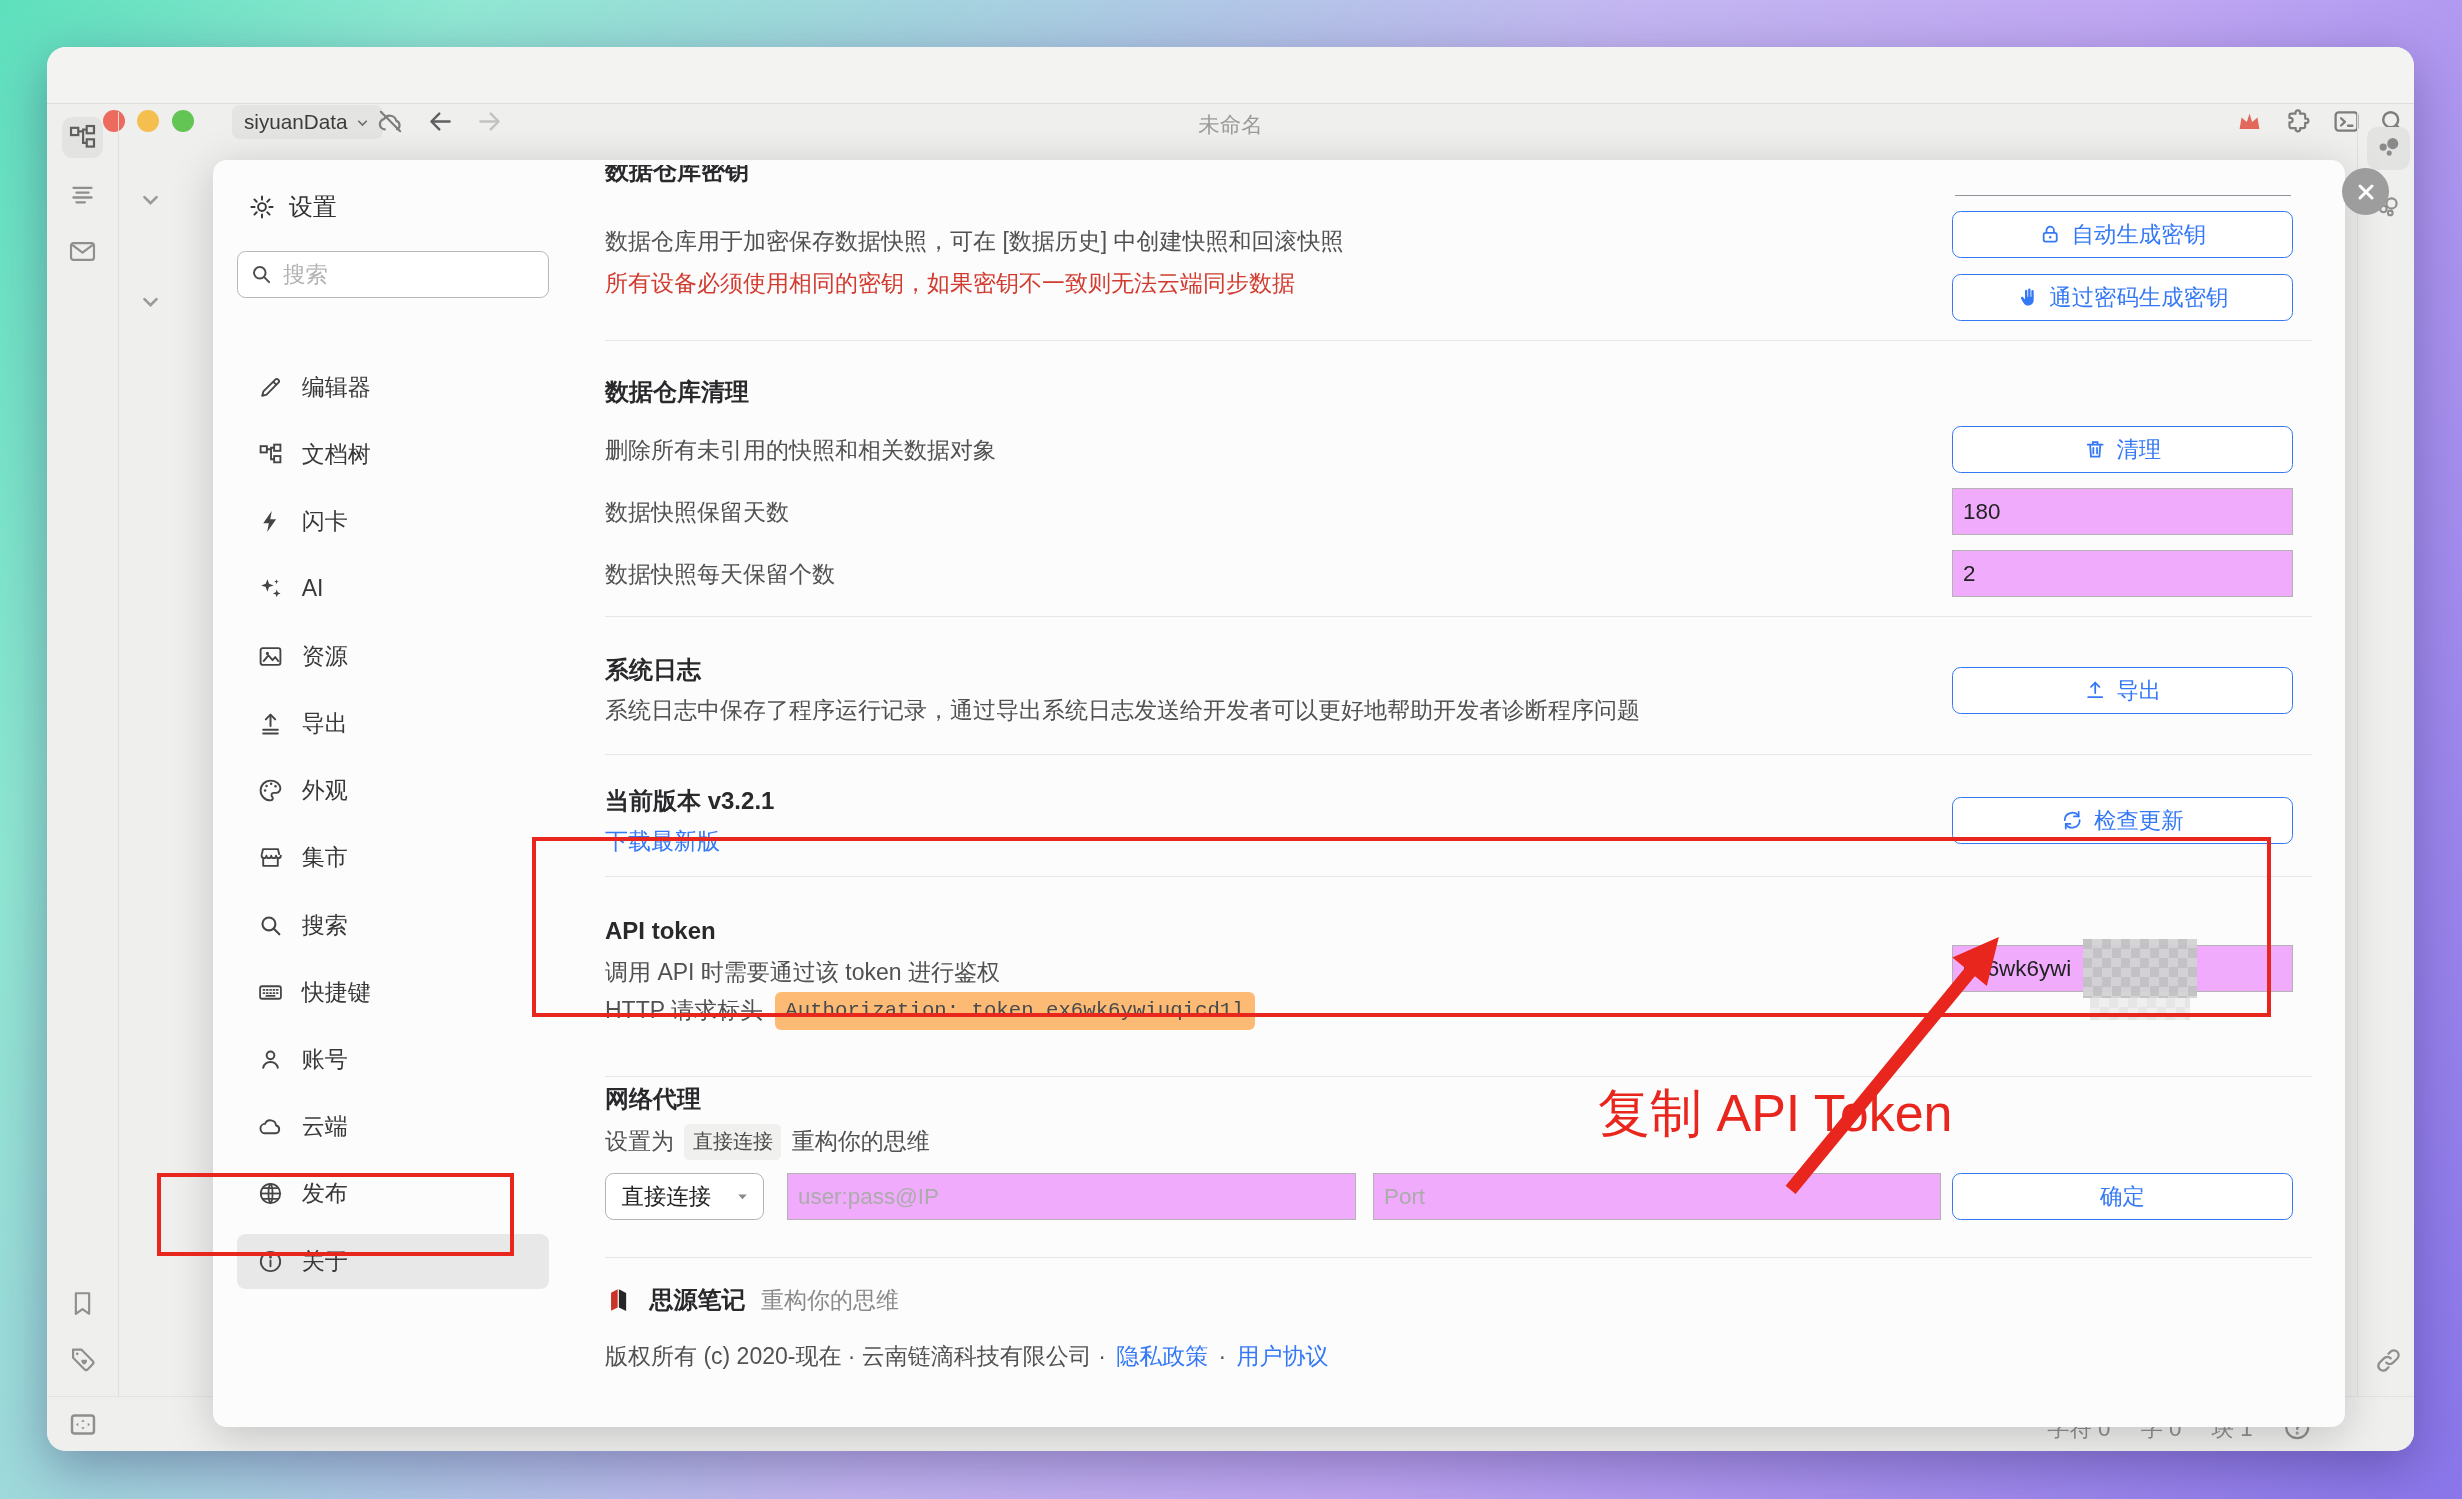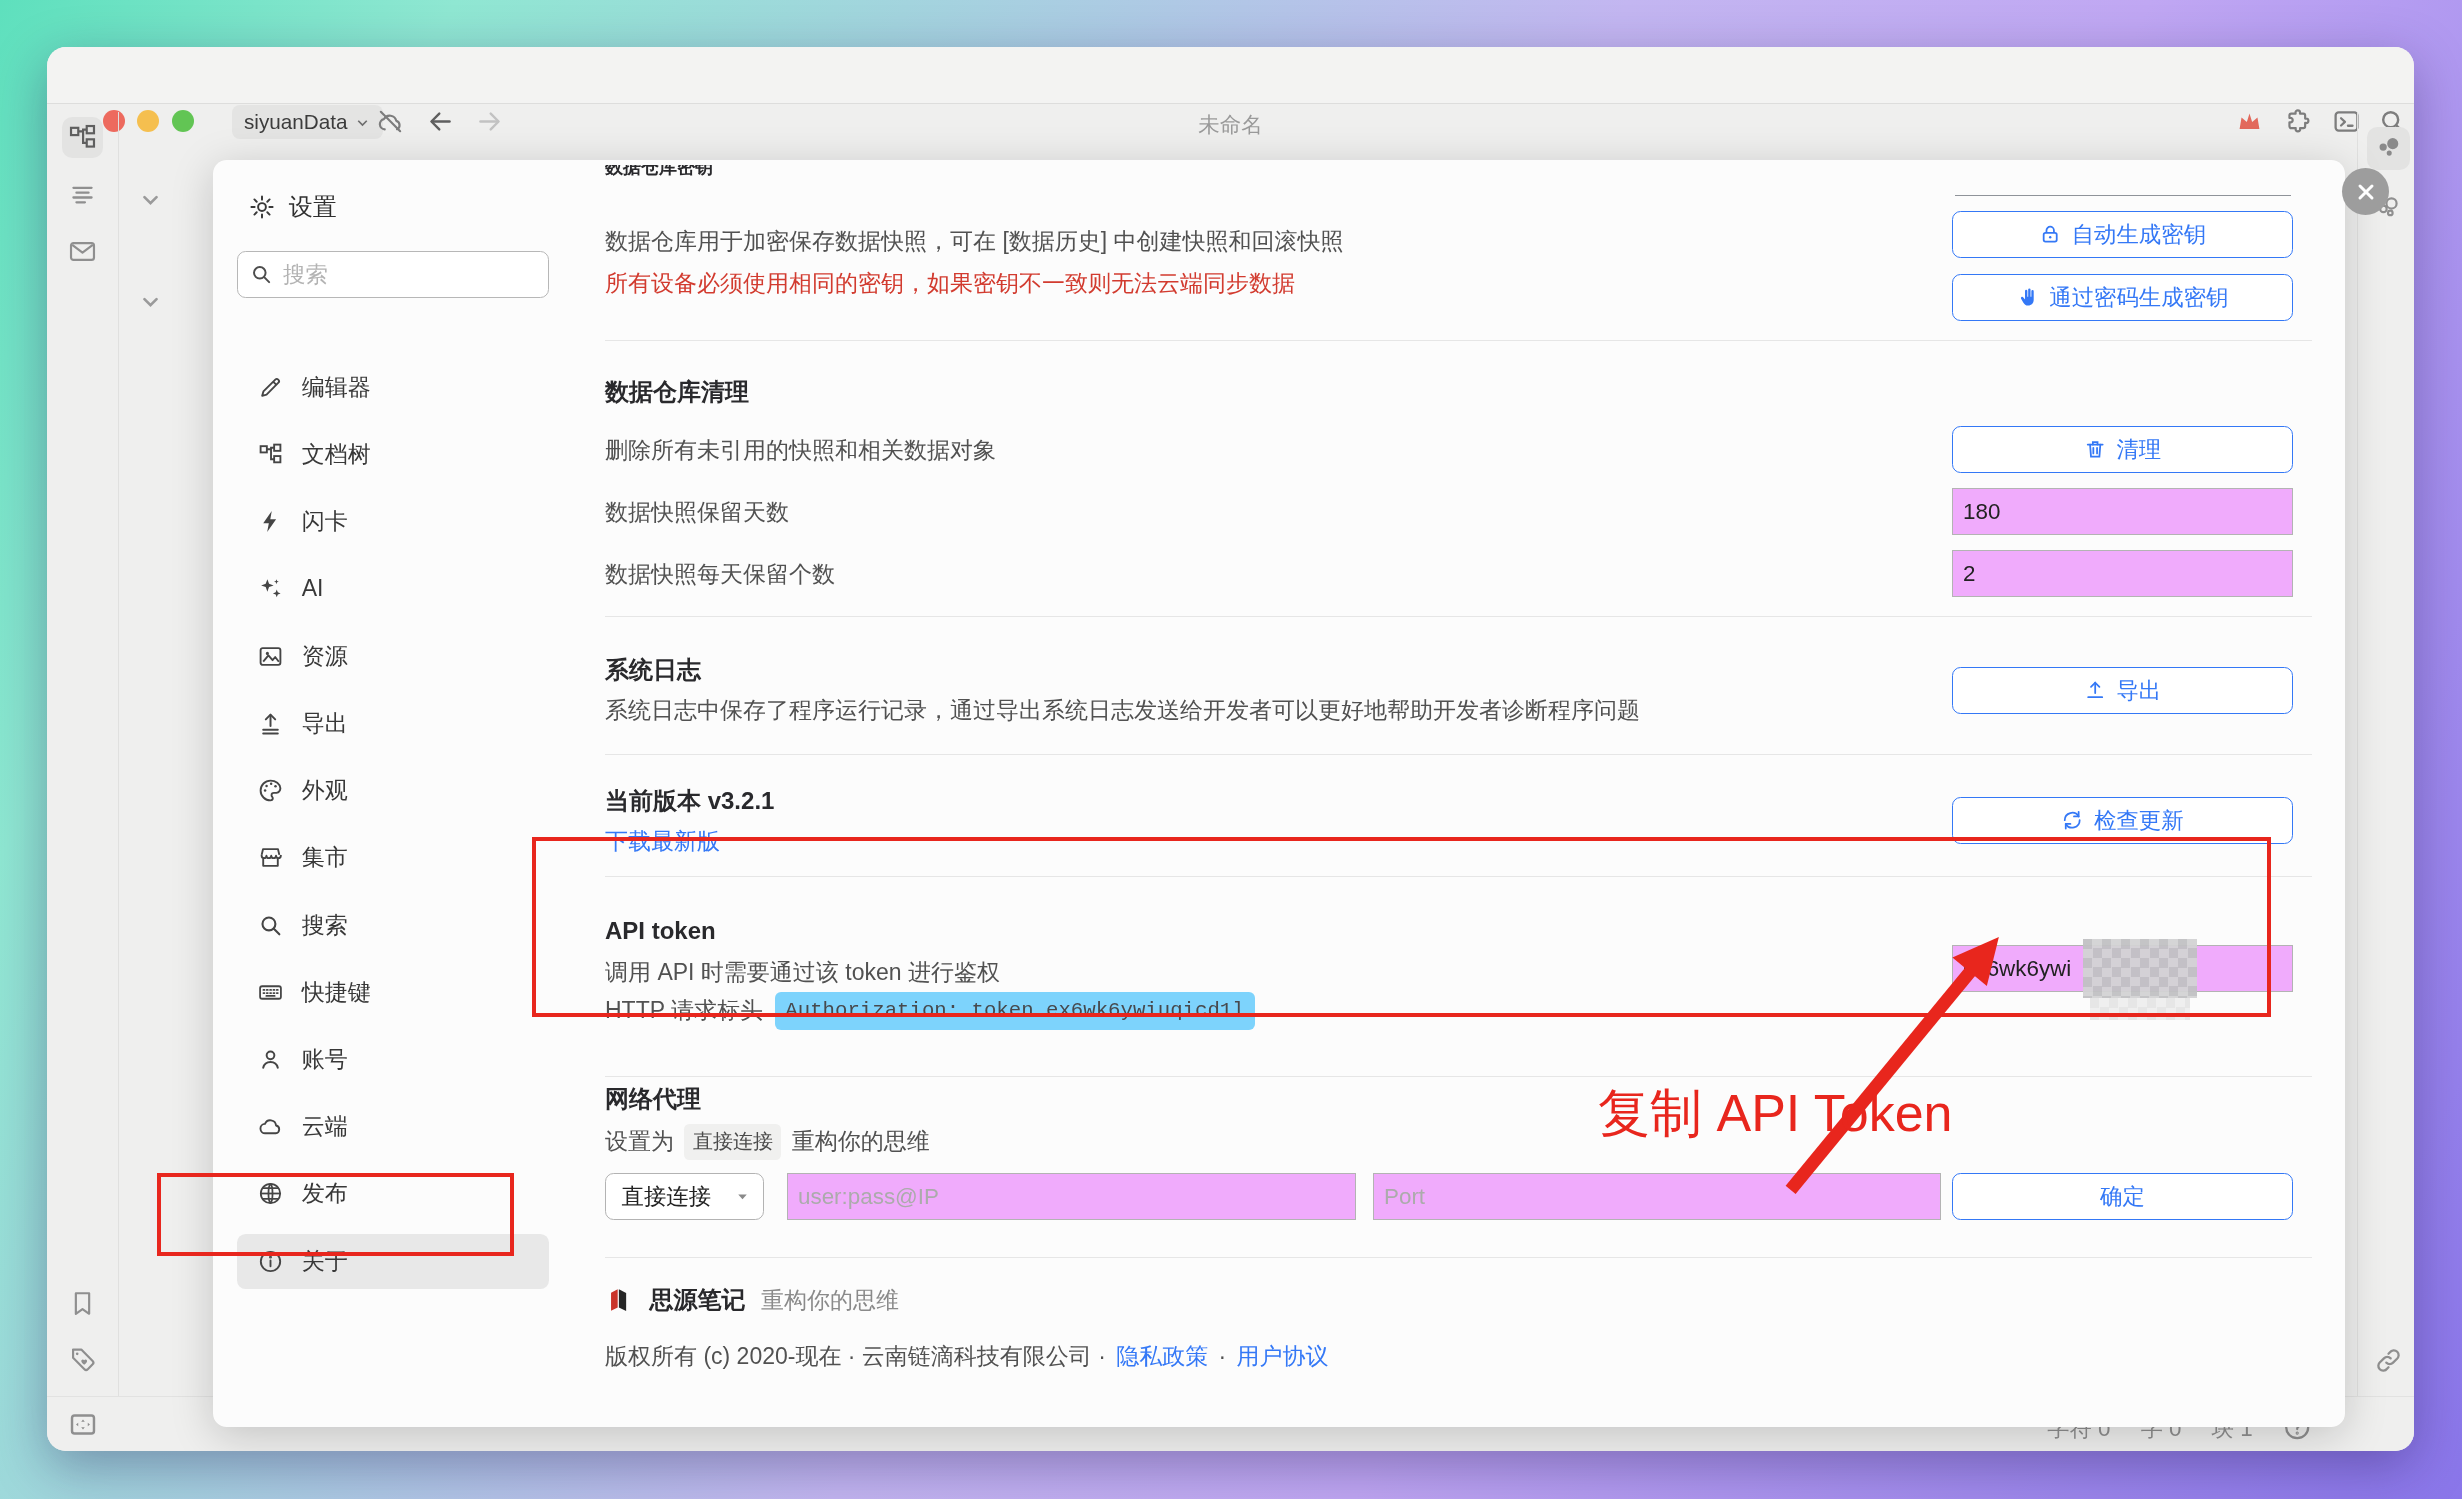--- a/index.html
+++ b/index.html
@@ -44,21 +44,21 @@
   .h1{position:absolute;left:39px;font-size:24px;font-weight:700;color:#29292c;line-height:29px;}
   .desc{position:absolute;left:39px;font-size:23px;color:#515151;line-height:29px;}
   .sep{position:absolute;left:39px;right:32px;height:0.9px;background:#e6e6e6;}
   .ctrl{position:absolute;right:51px;width:341px;}
   .bbtn{height:47px;width:100%;border:1.7px solid #3478f6;border-radius:8.6px;background:#fff;color:#3478f6;
     font-size:22.4px;display:flex;align-items:center;justify-content:center;gap:10.3px;cursor:pointer;}
   .bbtn svg{width:22.4px;height:22.4px;flex:none;}
   .ipt{height:47px;width:100%;border:1.7px solid #b3b3b3;border-radius:0;background:#f0abfc;color:#222;
     font-size:22.4px;padding:0 10px;outline:none;}
   .ipt::placeholder{color:#ababab;}
-  .codechip{font-family:"Liberation Mono",monospace;font-size:20.7px;background:#7dd3fc;color:#47494d;
+  .codechip{font-family:"Liberation Mono",monospace;font-size:20.7px;background:#fdba74;color:#47494d;
     padding:4.3px 10.3px;border-radius:6px;}
   .chip{font-size:20px;background:#f0f0ef;color:#4a4a4a;padding:3.4px 8.6px;border-radius:5.2px;}
   .link{color:#3478f6;cursor:pointer;}
   .mosaic{position:absolute;left:131px;top:-6px;width:114px;height:59px;
     background:repeating-conic-gradient(#d3d3d4 0% 25%,#c1c1c3 0% 50%) 0 0/19px 19px;opacity:.95;}
   .mosaic2{position:absolute;left:138px;top:53px;width:100px;height:22.4px;
     background:repeating-conic-gradient(#efefef 0% 25%,#e6e6e6 0% 50%) 0 0/19px 19px;}
   
   .annobox{position:absolute;border:4.3px solid #e8261d;z-index:6;}
   .annotext{position:absolute;z-index:7;color:#e8261d;font-size:52px;font-weight:500;white-space:nowrap;}
@@ -343,21 +343,21 @@
             <circle cx="12" cy="12" r="9.3"></circle>
             <path d="M12 11v5.5"></path>
             <circle cx="12" cy="7.8" r="0.5" fill="currentColor"></circle>
           </svg>
         <span>关于</span>
       </div>
 
       <div class="content">
 
         <div class="abs" style="left:39px;top:5.2px;height:34px;overflow:hidden;">
-          <div style="font-size:18px;font-weight:700;color:#29292c;margin-top:-10.3px;">数据仓库密钥</div>
+          <div style="font-size:24px;font-weight:700;color:#29292c;margin-top:-10.3px;">数据仓库密钥</div>
         </div>
         <div class="desc" style="top:67px;">数据仓库用于加密保存数据快照，可在 [数据历史] 中创建快照和回滚快照</div>
         <div class="desc" style="top:109px;color:#d23b2f;">所有设备必须使用相同的密钥，如果密钥不一致则无法云端同步数据</div>
         <div class="ctrl" style="top:29px;height:6.9px;border-bottom:1.7px solid #8f9399;width:336px;right:53px;"></div>
         <div class="ctrl" style="top:51px;">
           <button class="bbtn">
             <svg viewBox="0 0 24 24" fill="none" stroke="currentColor" stroke-width="1.9">
                 <rect x="5" y="10.5" width="14" height="9.5" rx="2"></rect>
                 <path d="M8 10.5V8a4 4 0 018 0v2.5"></path>
                 <circle cx="12" cy="15.2" r="1.3" fill="currentColor" stroke="none"></circle>

